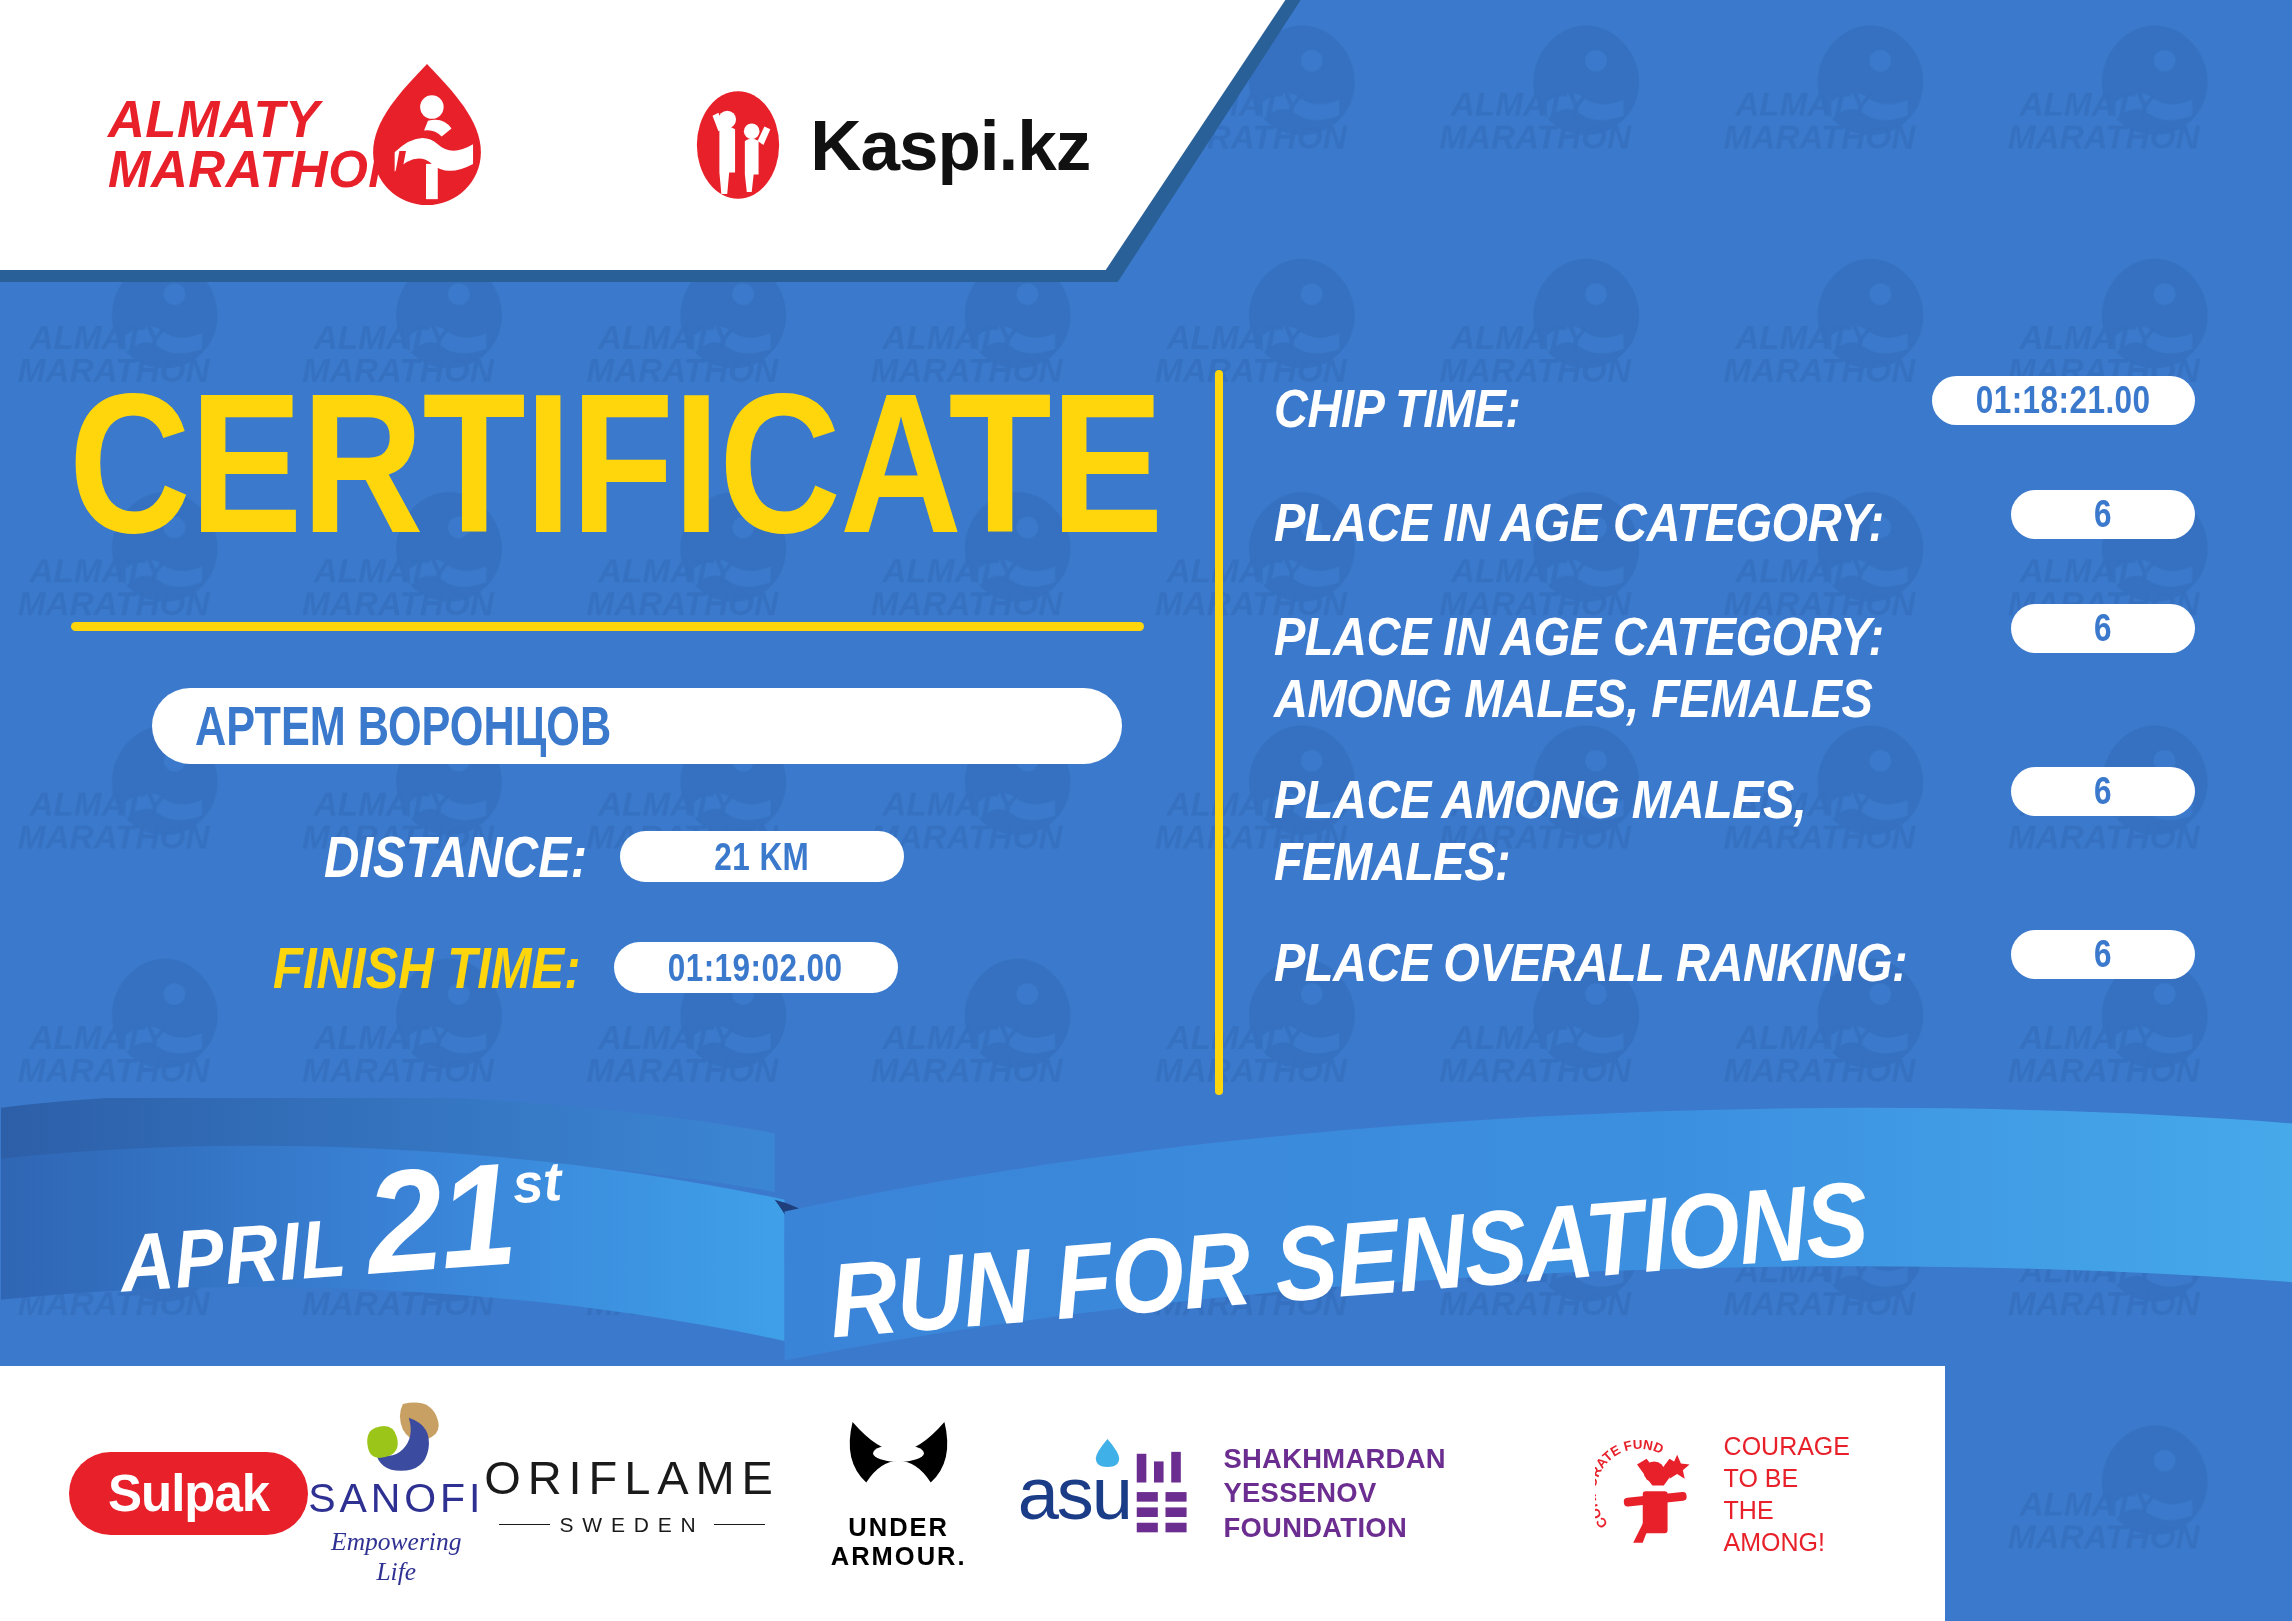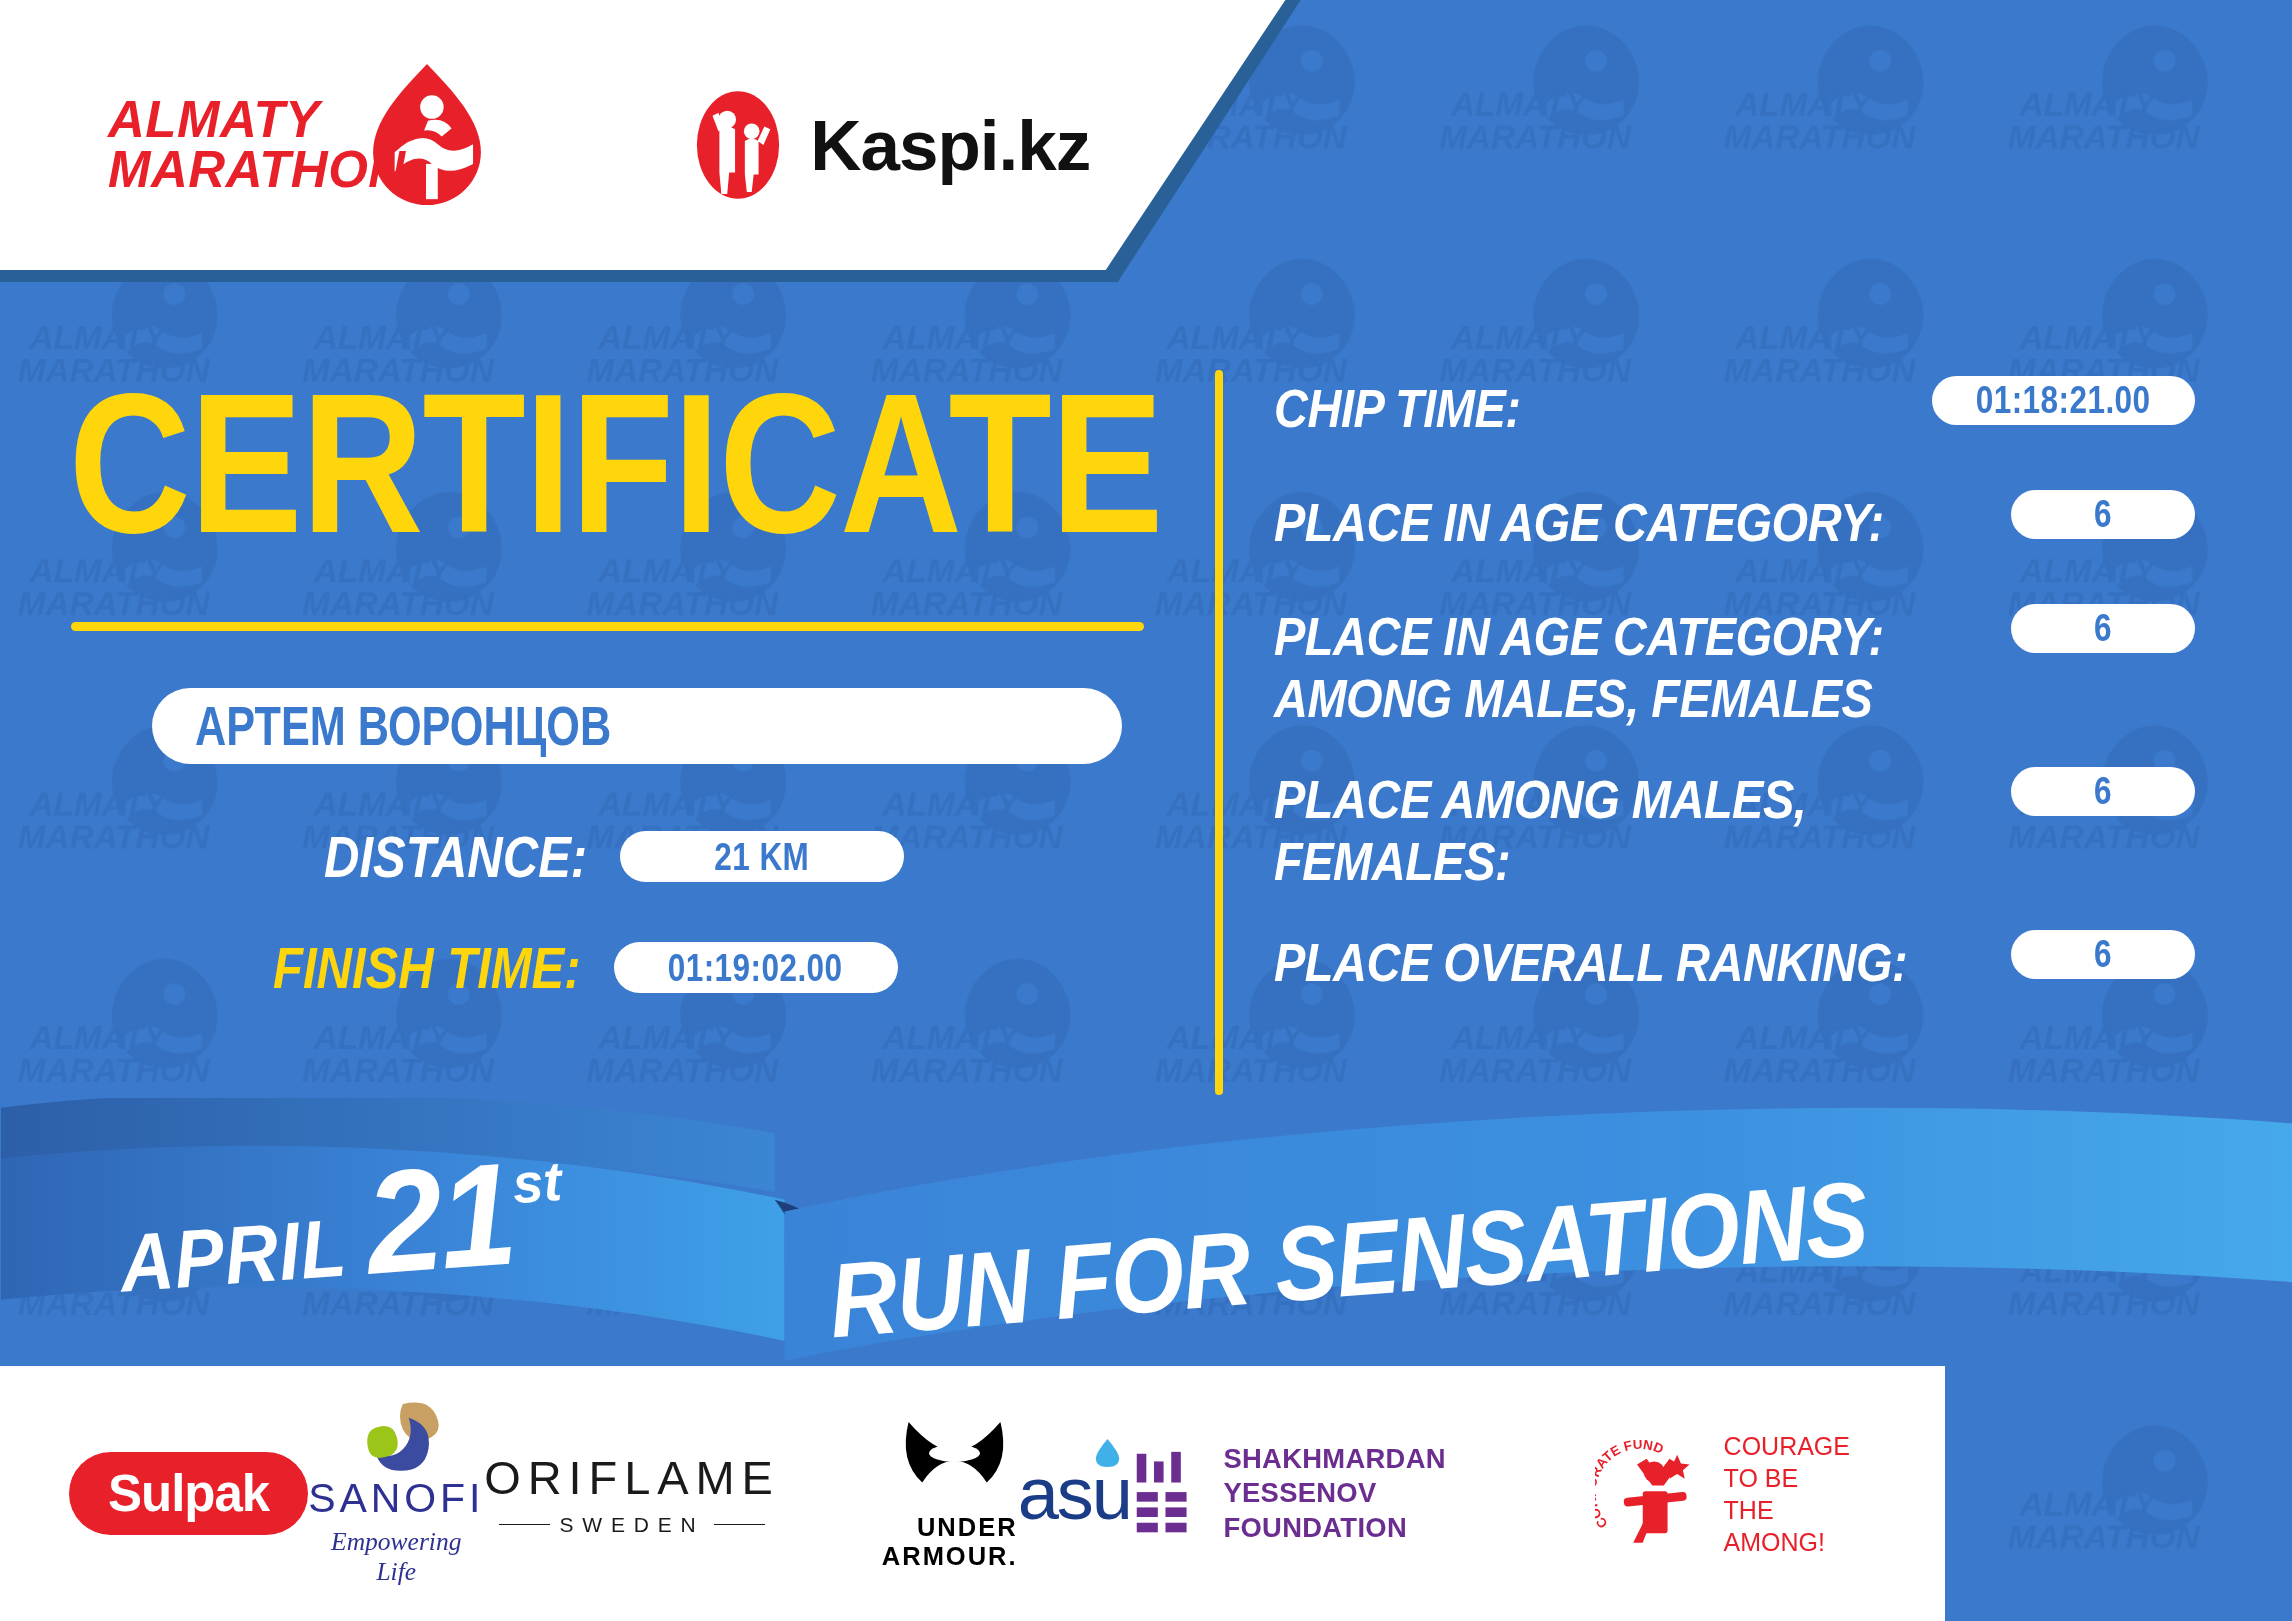--- a/index.html
+++ b/index.html
@@ -358,21 +358,21 @@
   .oriflame { text-align: center; color: #1a1a1a; }
   .oriflame-name {
     font-size: 47px; font-weight: 300; letter-spacing: 6.9px;
     font-family: "Liberation Sans", sans-serif;
   }
   .oriflame-sub {
     font-size: 21px; letter-spacing: 8.8px; margin-top: 7.8px;
     display: flex; align-items: center; justify-content: center; gap: 9.8px;
   }
   .oriflame-sub .ln { display:block; width: 51px; height: 1px; background: #1a1a1a; }
-  .ua { text-align: right; }
+  .ua { text-align: center; }
   .ua-name {
     font-size: 25.5px; font-weight: 900; letter-spacing: 2px;
     margin-top: 7.8px; color: #000;
     font-family: "Liberation Sans", sans-serif;
   }
   .asu-text {
     font-size: 74px; color: #1b3d87; font-weight: 400;
     font-family: "Liberation Sans", sans-serif; letter-spacing: -2px;
   }
   .yessenov { display: flex; align-items: center; gap: 21.6px; }

